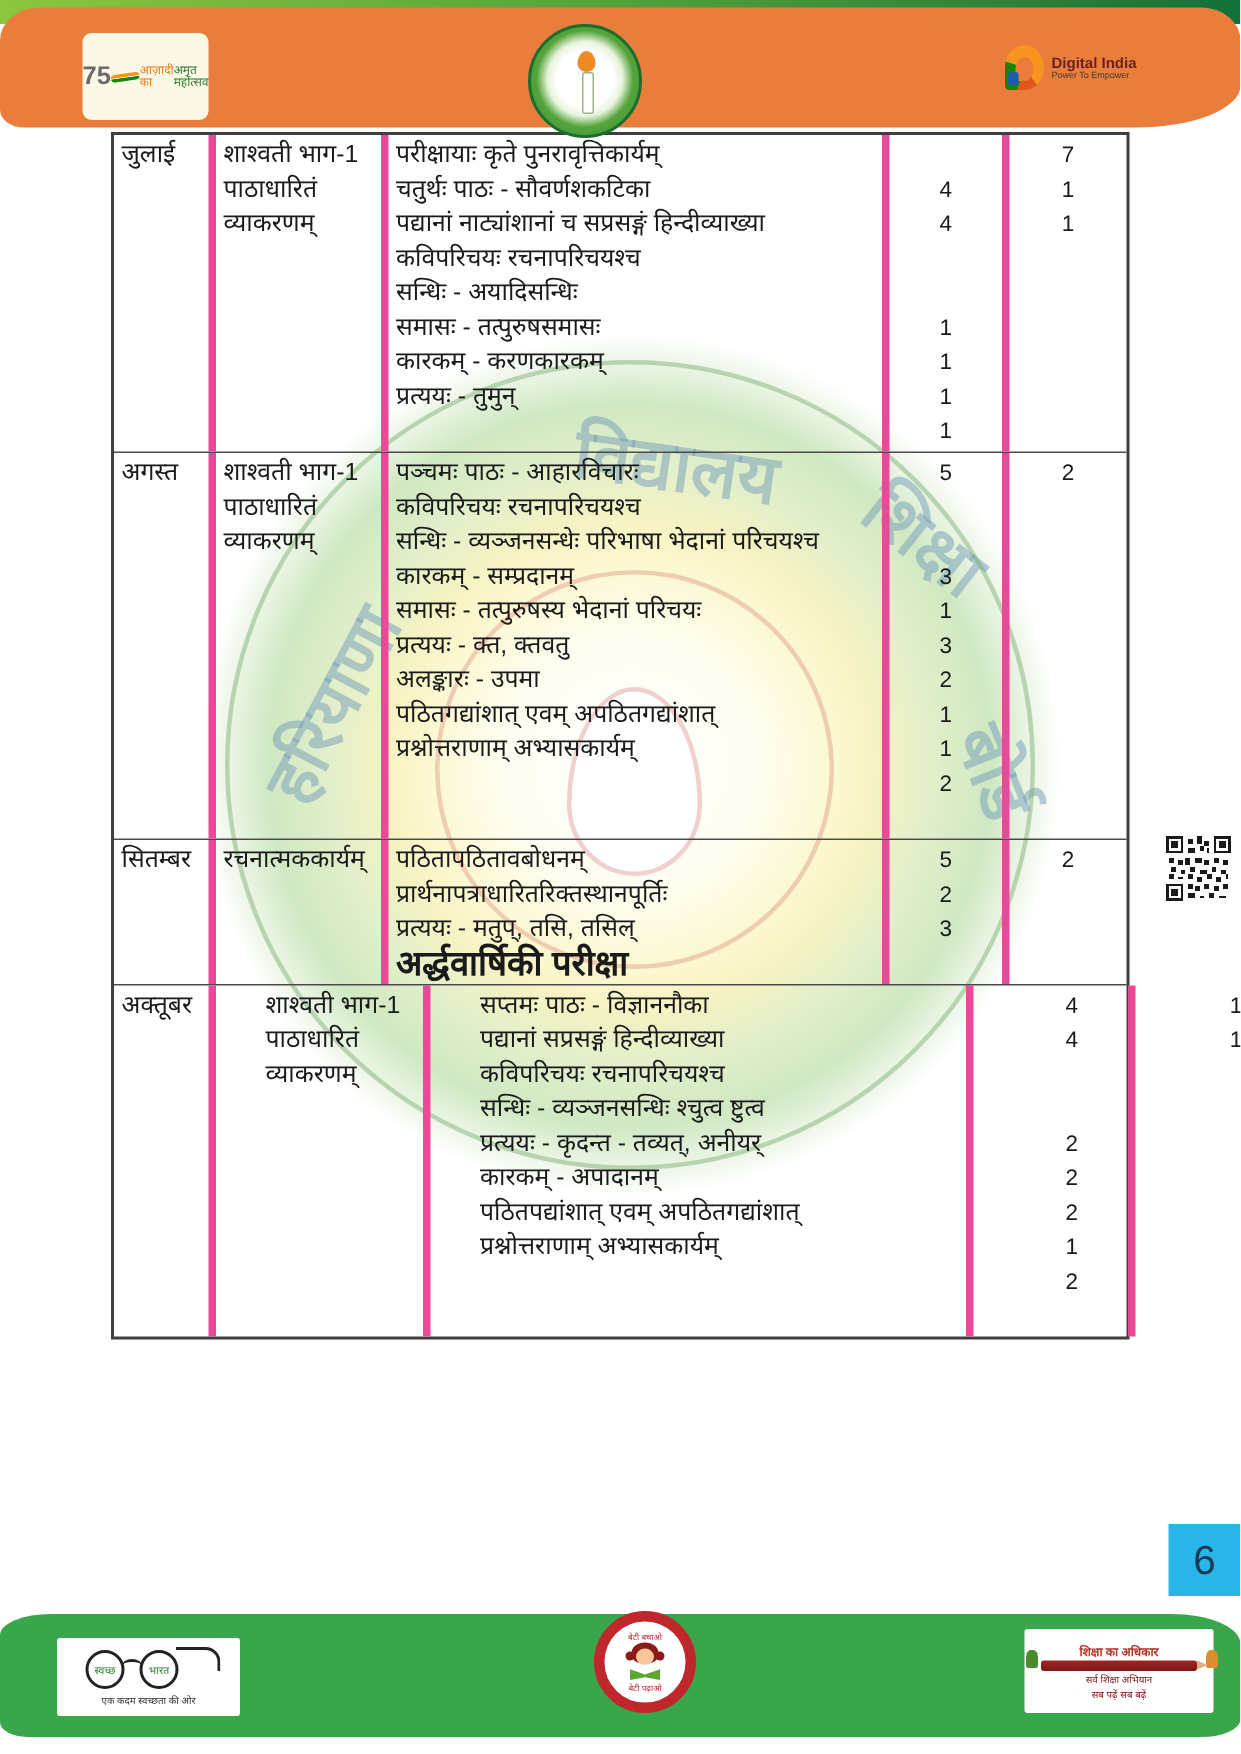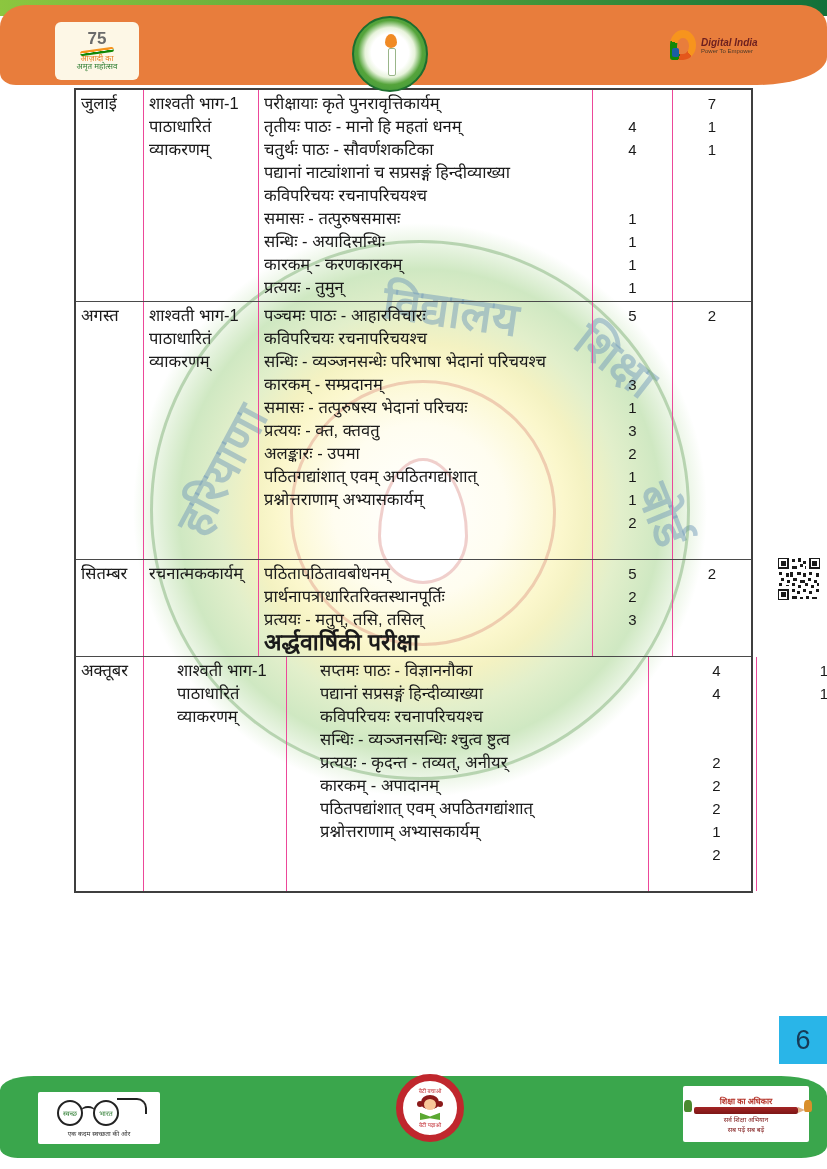--- a/index.html
+++ b/index.html
@@ -5,39 +5,39 @@
   html,body{margin:0;padding:0;}
   .page{position:relative;width:827px;height:1169px;background:#ffffff;overflow:hidden;
         font-family:"Liberation Sans","DejaVu Sans",sans-serif;color:#1a1a1a;}
 
   
   .top-strip{position:absolute;top:0;left:0;width:827px;height:16px;
              background:linear-gradient(90deg,#8cc63f,#4d9e3a 55%,#12703a);}
   .orange-band{position:absolute;top:5px;left:0;width:827px;height:80px;background:#e87d3c;
                border-radius:26px 26px 70px 16px / 22px 22px 28px 12px;}
   .azadi-logo{position:absolute;left:55px;top:22px;width:84px;height:58px;background:#fdf7e6;
-              border-radius:6px;display:flex;flex-direction:column;align-items:center;justify-content:center;line-height:1.05;}
+              border-radius:6px;display:flex;flex-direction:row;align-items:center;justify-content:center;line-height:1.05;}
   .azadi-num{font-size:17px;font-weight:bold;color:#6b6b6b;}
   .azadi-swoosh{width:34px;height:5px;border-radius:3px;margin:1px 0;
               background:linear-gradient(180deg,#f7941d 40%,#ffffff 50%,#138808 60%);transform:rotate(-8deg);}
   .azadi-t1{font-size:8px;color:#e87d1e;}
   .azadi-t2{font-size:8px;color:#2e7d32;}
   .board-logo{position:absolute;left:352px;top:16px;width:76px;height:76px;border-radius:50%;z-index:6;
               background:radial-gradient(circle at 50% 48%, #ffffff 0 36%, #e7f3db 48%, #55a43b 62%, #2f8f3a 100%);
               border:2px solid #1d6e2e;box-sizing:border-box;}
   .board-torch{position:absolute;left:34px;top:30px;width:6px;height:26px;background:#fff;border:1px solid #9ab68a;border-radius:2px;}
   .board-flame{position:absolute;left:31px;top:16px;width:12px;height:14px;background:#f08a24;
                border-radius:50% 50% 50% 50%/60% 60% 40% 40%;}
   .digital-logo{position:absolute;left:670px;top:30px;display:flex;align-items:center;gap:5px;}
   .di-mark{width:26px;height:30px;border-radius:50% 50% 50% 10%;
            background:conic-gradient(#f7941d 0 40%,#e4571b 40% 55%,#138808 55% 80%,#f7941d 80% 100%);
            position:relative;}
   .di-mark::after{content:"";position:absolute;left:7px;top:8px;width:12px;height:16px;background:#e87d3c;border-radius:50% 50% 50% 10%;}
   .di-mark::before{content:"";position:absolute;left:2px;top:18px;width:7px;height:9px;background:#1b5ea6;border-radius:2px;z-index:2;}
-  .di-title{font-size:10px;font-weight:bold;color:#6d1f1f;line-height:1.1;font-style:italic;}
+  .di-title{font-size:10px;font-weight:bold;color:#6d1f1f;line-height:1.1;}
   .di-sub{font-size:6px;color:#4a3a2a;}
 
   
   .watermark{position:absolute;left:133px;top:223px;width:574px;height:574px;border-radius:50%;z-index:1;
      background:radial-gradient(closest-side,#ffffff 0%,#fffdf0 30%,#fbf7cc 50%,#f4f2c2 58%,#e2efcb 70%,#cfe8c2 84%,rgba(207,232,194,0) 100%);}
   .watermark::after{content:"";position:absolute;left:3%;top:3%;width:94%;height:94%;border-radius:50%;
      border:3px solid rgba(120,170,110,0.45);box-sizing:border-box;}
   .wm-word{position:absolute;font-weight:bold;color:rgba(116,156,186,0.5);font-size:46px;white-space:nowrap;}
   .wm-w0{left:18px;top:215px;transform:rotate(-62deg);}
   .wm-w1{left:250px;top:55px;transform:rotate(8deg);}
@@ -45,21 +45,21 @@
   .wm-w3{left:500px;top:260px;transform:rotate(68deg);}
   .wm-ring{position:absolute;left:157px;top:157px;width:260px;height:260px;border-radius:50%;
            border:3px solid rgba(205,95,85,0.28);}
   .wm-flame{position:absolute;left:245px;top:235px;width:84px;height:120px;background:#ffffff;
             border:3px solid rgba(205,95,85,0.3);border-radius:50% 50% 50% 50%/62% 62% 38% 38%;}
 
   
   .tbl{position:absolute;left:74px;top:88px;width:679px;border:2px solid #3f3f3f;z-index:2;box-sizing:border-box;background:transparent;}
   .trow{display:grid;grid-template-columns:68px 115px 334px 80px 78px;border-bottom:1px solid #4a4a4a;}
   .trow:last-child{border-bottom:none;gap:28px;}
-  .cell{border-right:1px solid #ec4899;padding:2px 5px;box-sizing:border-box;}
+  .cell{border-right:5px solid #ec4899;padding:2px 5px;box-sizing:border-box;}
   .cell:last-child{border-right:none;}
   .line{line-height:23px;font-size:16.5px;white-space:nowrap;overflow:visible;}
   .line.bold{font-weight:bold;font-size:23px;}
   .num .line{text-align:center;font-size:15px;font-family:"Liberation Sans",sans-serif;}
   .month .line, .book .line{font-size:16.5px;}
 
   
   .qr{position:absolute;left:776px;top:556px;width:46px;height:46px;z-index:3;}
 
   
@@ -139,26 +139,25 @@
         <div class="cell month">
           <div class="line">जुलाई</div>
         </div>
         <div class="cell book">
           <div class="line">शाश्वती भाग-1</div>
           <div class="line">पाठाधारितं</div>
           <div class="line">व्याकरणम्</div>
         </div>
         <div class="cell content">
           <div class="line">परीक्षायाः कृते पुनरावृत्तिकार्यम्</div>
-          <div class="line">तृतीयः पाठः - मानो हि महतां धनम्</div>
           <div class="line">चतुर्थः पाठः - सौवर्णशकटिका</div>
           <div class="line">पद्यानां नाट्यांशानां च सप्रसङ्गं हिन्दीव्याख्या</div>
           <div class="line">कविपरिचयः रचनापरिचयश्च</div>
+          <div class="line">सन्धिः - अयादिसन्धिः</div>
           <div class="line">समासः - तत्पुरुषसमासः</div>
-          <div class="line">सन्धिः - अयादिसन्धिः</div>
           <div class="line">कारकम् - करणकारकम्</div>
           <div class="line">प्रत्ययः - तुमुन्</div>
         </div>
         <div class="cell num">
           <div class="line">&nbsp;</div>
           <div class="line">4</div>
           <div class="line">4</div>
           <div class="line">&nbsp;</div>
           <div class="line">&nbsp;</div>
           <div class="line">1</div>

